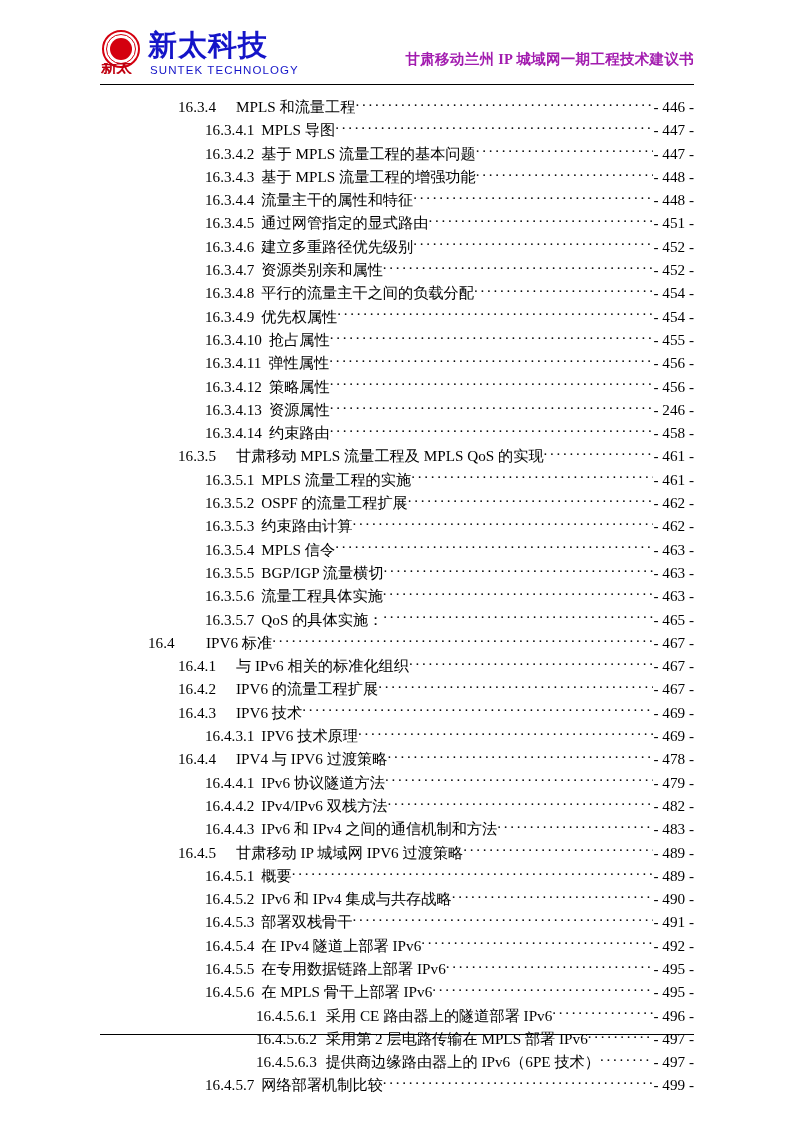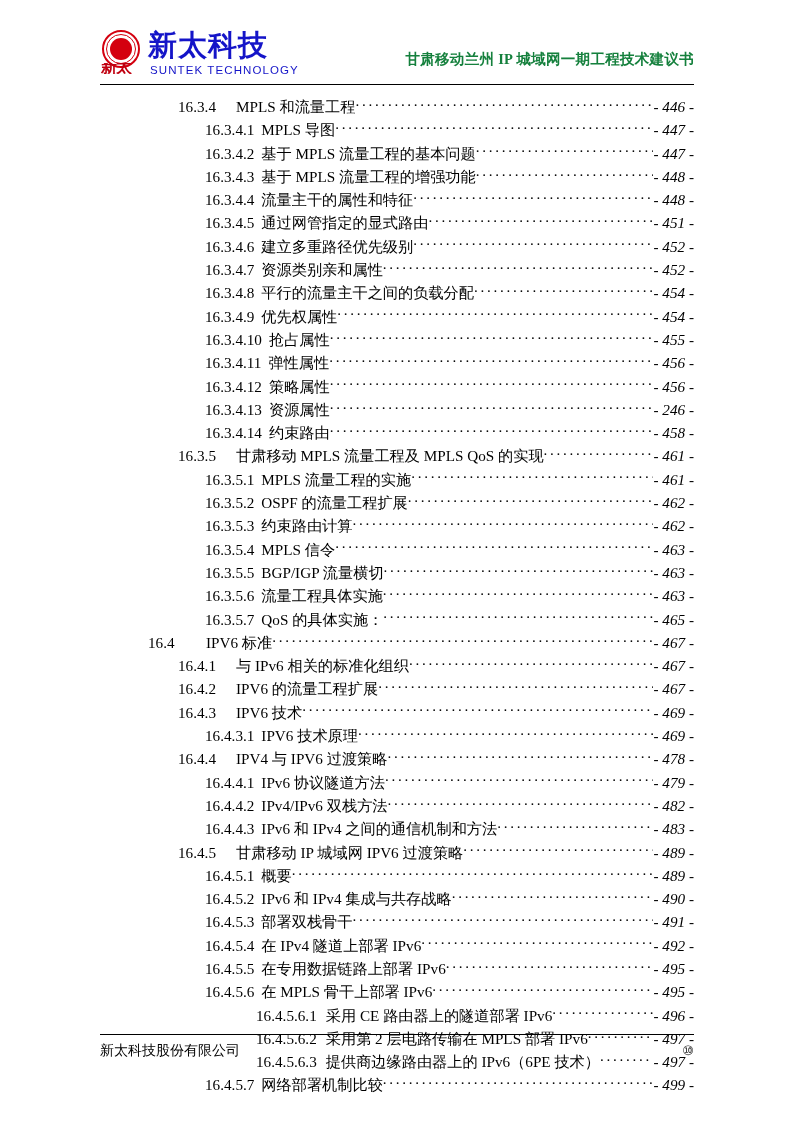--- a/index.html
+++ b/index.html
@@ -112,21 +112,21 @@
     line-height: 13px;
     white-space: nowrap;
   }
   .header-title {
     position: absolute;
     right: 0;
     top: 22px;
     font-family: "Liberation Serif", "DejaVu Serif", serif;
     font-size: 14.5px;
     font-weight: bold;
-    color: #15803d;
+    color: #a21caf;
     letter-spacing: 0.3px;
     white-space: nowrap;
     text-align: center;
   }
   .header-rule {
     position: absolute;
     left: 100px;
     top: 84px;
     width: 594px;
     height: 0;
@@ -171,21 +171,20 @@
     position: absolute;
     left: 0;
     bottom: 0;
     white-space: nowrap;
   }
   .pg {
     flex: 0 0 auto;
     display: inline-block;
     text-align: left;
     padding-left: 1px;
-    font-style: italic;
   }
 
   
   .lv2 { padding-left: 48px; }
   .lv3 { padding-left: 78px; }
   .lv4 { padding-left: 105px; }
   .lv5 { padding-left: 132px; }
 
   
   .lv2 .num { min-width: 58px; }
@@ -497,18 +496,14 @@
       </div>
       <div class="toc-row lv4">
         <span class="num">16.4.5.7</span>
         <span class="ttl">网络部署机制比较</span>
         <span class="leader"></span>
         <span class="pg">- 499 -</span>
       </div>
     </div>
 
   <div class="footer-rule"></div>
-  <div class="footer">
-    <div class="footer-company">新太科技股份有限公司</div>
-    <div class="footer-page">⑩</div>
-  </div>
 
 </div>
 
 </body></html>

